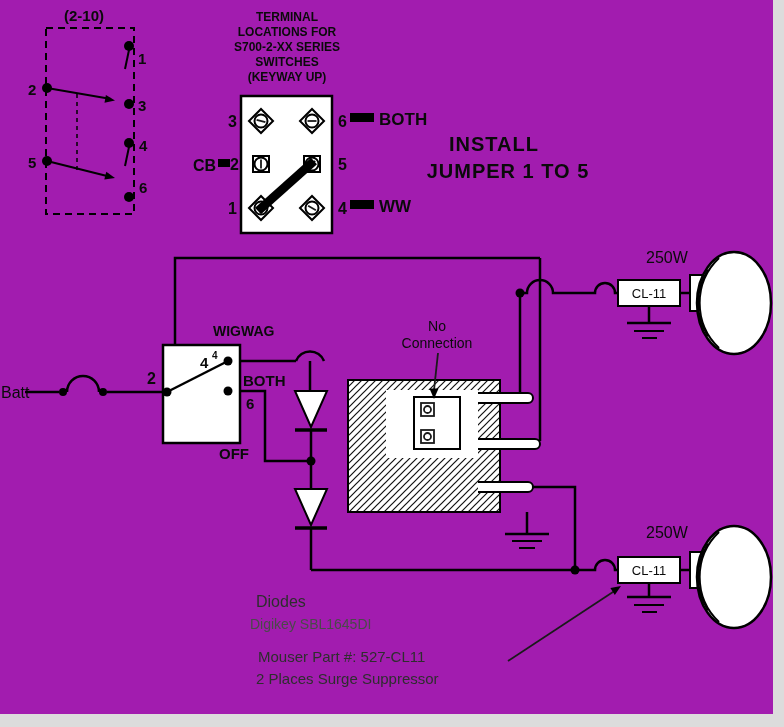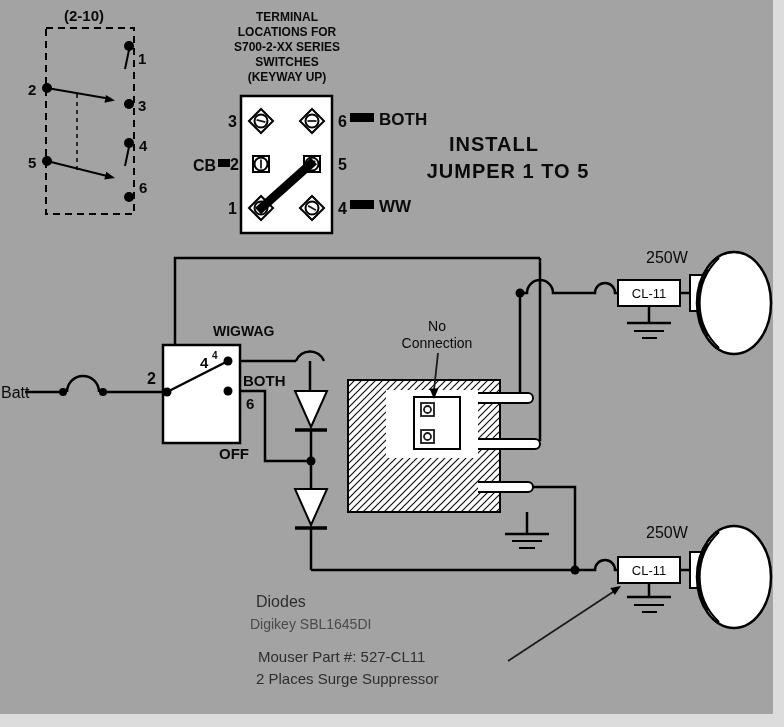--- a/index.html
+++ b/index.html
@@ -1,16 +1,16 @@
 <!DOCTYPE html>
 <html><head>
 <meta charset="utf-8">
 <style>
   html,body{margin:0;padding:0;background:#ffffff;}
-  .page{position:relative;width:784px;height:727px;background:#a3a3a3;overflow:hidden;}
+  .page{position:relative;width:784px;height:727px;background:#a21caf;overflow:hidden;}
   svg text{font-family:"Liberation Sans","DejaVu Sans",sans-serif;fill:#0a0a0a;}
   .t10b{font-size:10px;font-weight:bold}
   .t12b{font-size:12px;font-weight:bold}
   .t13{font-size:13px}
   .t14{font-size:14px}
   .t14b{font-size:14px;font-weight:bold}
   .t15{font-size:15px}
   .t15b{font-size:15px;font-weight:bold}
   .t16{font-size:16px}
   .t16b{font-size:16px;font-weight:bold}

